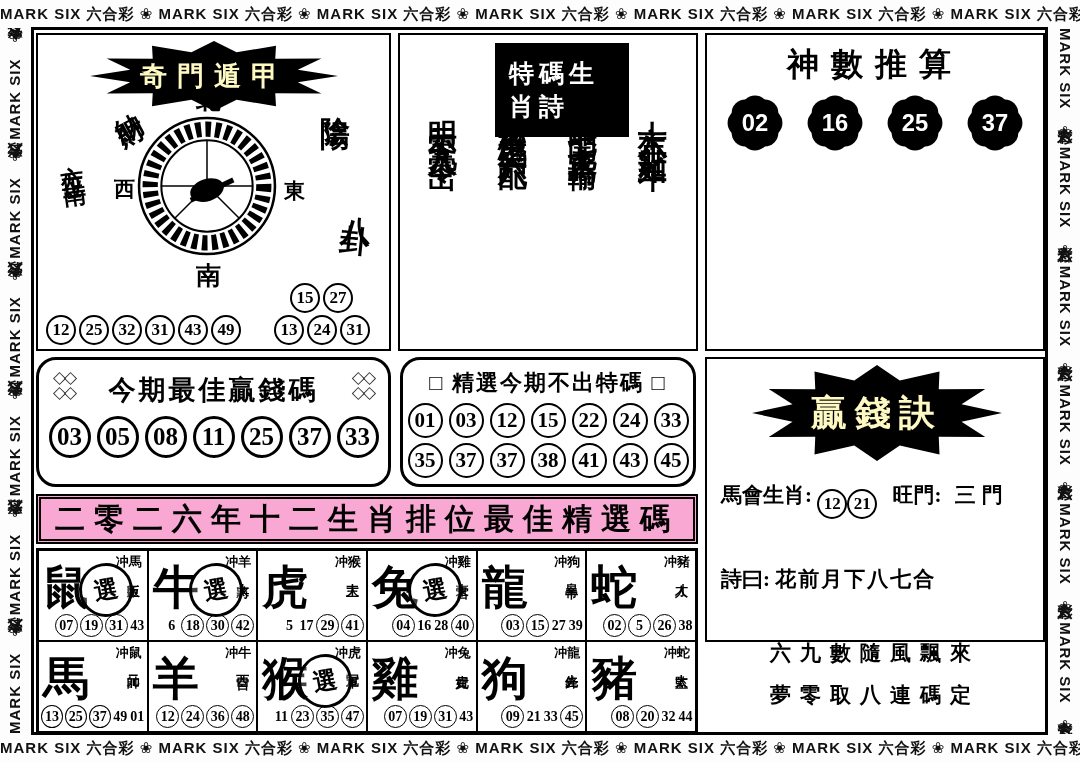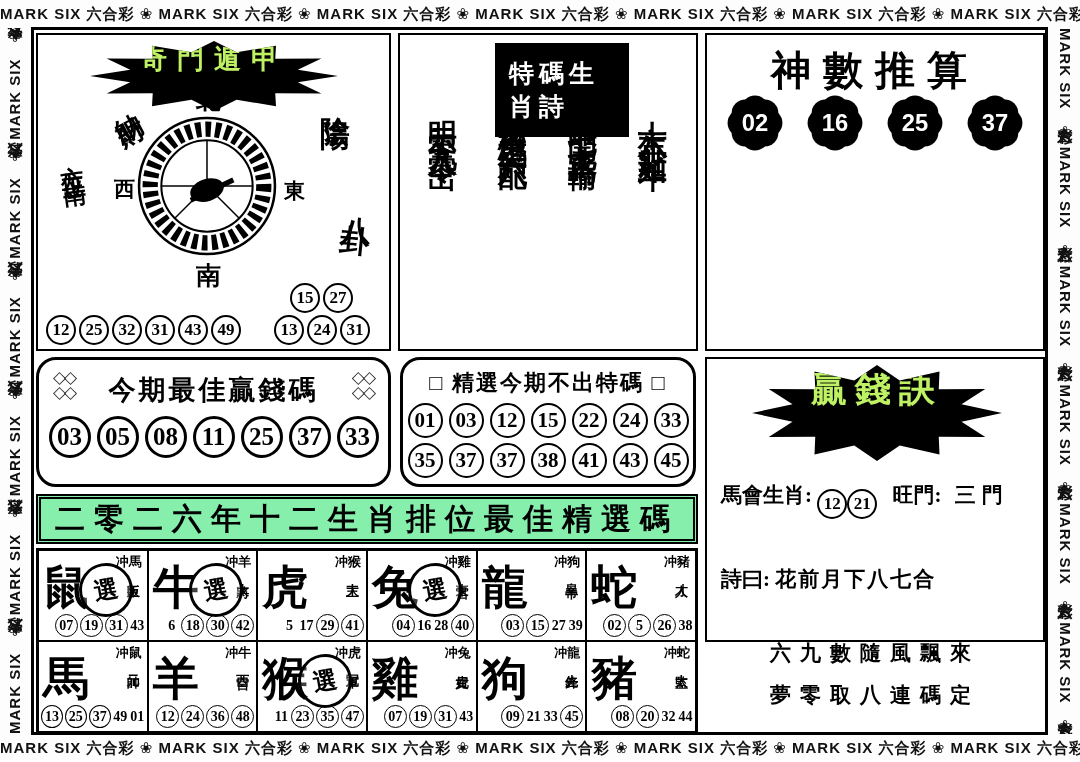--- a/index.html
+++ b/index.html
@@ -7,56 +7,56 @@
          font-family:"Liberation Serif","DejaVu Serif",serif;color:#000;}
   .strip{position:absolute;font-family:"Liberation Sans","DejaVu Sans",sans-serif;
          font-weight:bold;font-size:15px;white-space:nowrap;overflow:hidden;color:#111;letter-spacing:1px;}
   .strip.h{left:0;width:1080px;height:28px;line-height:28px;}
   .strip.top{top:0;} .strip.bottom{top:734px;}
   .strip.v{top:28px;width:30px;height:706px;writing-mode:vertical-rl;line-height:30px;}
   .strip.left{left:0;transform:rotate(180deg);} .strip.right{left:1050px;}
   .main-frame{position:absolute;left:31px;top:27px;width:1017px;height:708px;border:3px solid #000;box-sizing:border-box;background:#fff;}
   .box{position:absolute;border:2px solid #000;box-sizing:border-box;background:#fff;}
   .rbox{position:absolute;border:3px solid #000;border-radius:20px;box-sizing:border-box;background:#fff;}
-  .starburst{position:absolute;background:#000;color:#bef264;display:flex;align-items:flex-start;justify-content:center;
+  .starburst{position:absolute;background:#000;color:#fef9c3;display:flex;align-items:center;justify-content:center;
     clip-path:polygon(100% 50%,83.8% 59.1%,93.3% 75%,74.7% 74.7%,75% 93.3%,59.1% 83.8%,50% 100%,40.9% 83.8%,25% 93.3%,25.3% 74.7%,6.7% 75%,16.2% 59.1%,0% 50%,16.2% 40.9%,6.7% 25%,25.3% 25.3%,25% 6.7%,40.9% 16.2%,50% 0%,59.1% 16.2%,75% 6.7%,74.7% 25.3%,93.3% 25%,83.8% 40.9%);}
   .starburst span{font-weight:bold;}
   .num-circle{display:inline-flex;align-items:center;justify-content:center;border:2px solid #000;border-radius:50%;
     font-weight:bold;box-sizing:border-box;background:#fff;}
   .vtext{writing-mode:vertical-rl;text-orientation:upright;}
   
   .q-label{position:absolute;font-weight:bold;}
   .q-numrow{position:absolute;display:flex;gap:3px;}
   .q-numrow .num-circle{width:30px;height:30px;font-size:17px;}
   
   .poem-cols{position:absolute;left:0;right:0;top:62px;display:flex;flex-direction:row-reverse;justify-content:center;gap:30px;}
   .poem-col{writing-mode:vertical-rl;text-orientation:upright;font-size:29px;font-weight:bold;letter-spacing:7px;}
   .poem-title{position:absolute;left:50%;transform:translateX(-50%);top:8px;background:#000;color:#fff;
     font-size:25px;font-weight:bold;letter-spacing:5px;padding:14px 14px;margin-left:14px;}
   
-  .shen-title{position:absolute;top:8px;left:0;right:0;text-align:center;font-size:40px;font-weight:bold;letter-spacing:12px;}
+  .shen-title{position:absolute;top:8px;left:0;right:0;text-align:center;font-size:32px;font-weight:bold;letter-spacing:12px;}
   .flower-row{position:absolute;top:56px;left:0;right:0;display:flex;justify-content:center;gap:16px;}
   .shen-body{position:absolute;top:136px;left:16px;right:12px;font-size:16px;line-height:1.5;font-style:italic;font-weight:bold;}
   
   .wc-title{position:absolute;top:12px;left:0;right:0;text-align:center;font-size:27px;font-weight:bold;letter-spacing:3px;}
   .wc-diamond{position:absolute;top:10px;font-size:17px;line-height:15px;letter-spacing:-2px;text-align:center;color:#333;}
   .wc-row{position:absolute;top:56px;left:0;right:0;display:flex;justify-content:center;gap:6px;}
   .wc-row .num-circle{width:42px;height:42px;font-size:25px;border-width:3px;}
   
   .no-title{position:absolute;top:8px;left:0;right:0;text-align:center;font-size:22px;font-weight:bold;letter-spacing:2px;}
   .no-rows{position:absolute;top:38px;left:0;right:0;}
   .no-row{display:flex;justify-content:center;gap:6px;margin-top:5px;}
   .no-row .num-circle{width:35px;height:35px;font-size:21px;}
   
   .wt-line{position:absolute;left:14px;right:10px;font-size:21px;font-weight:bold;white-space:nowrap;}
   .wt-line .num-circle{width:30px;height:30px;font-size:17px;vertical-align:-7px;}
   .wt-poem{position:absolute;left:0;right:0;text-align:center;font-size:21px;font-weight:bold;letter-spacing:9px;}
   
   .z-title{position:absolute;left:36px;top:494px;width:662px;height:50px;border:5px double #000;box-sizing:border-box;
-    display:flex;align-items:center;justify-content:center;font-size:30px;font-weight:bold;letter-spacing:9px;background:#86efac;}
+    display:flex;align-items:center;justify-content:center;font-size:30px;font-weight:bold;letter-spacing:9px;background:#f9a8d4;}
   .z-grid{position:absolute;left:36px;top:548px;width:662px;height:186px;border:2px solid #000;box-sizing:border-box;
     display:grid;grid-template-columns:repeat(6,1fr);grid-template-rows:repeat(2,1fr);background:#fff;}
   .z-cell{position:relative;border:1px solid #000;overflow:hidden;}
   .z-animal{position:absolute;left:4px;top:14px;font-size:46px;font-weight:900;line-height:1;}
   .z-chong{position:absolute;right:5px;top:2px;font-size:13px;font-weight:bold;margin-left:45px;}
   .z-role{position:absolute;right:5px;top:22px;font-size:13px;font-weight:bold;writing-mode:vertical-rl;text-orientation:upright;letter-spacing:2px;}
   .z-stamp{position:absolute;left:40px;top:12px;width:48px;height:48px;border:3px solid #000;border-radius:50%;
     display:flex;align-items:center;justify-content:center;font-size:24px;font-weight:bold;transform:rotate(-10deg);background:rgba(255,255,255,0.25);}
   .z-nums{position:absolute;left:2px;right:2px;bottom:3px;display:flex;justify-content:flex-end;gap:2px;align-items:center;}
   .z-nums .n{font-size:14px;font-weight:bold;min-width:15px;text-align:center;}

